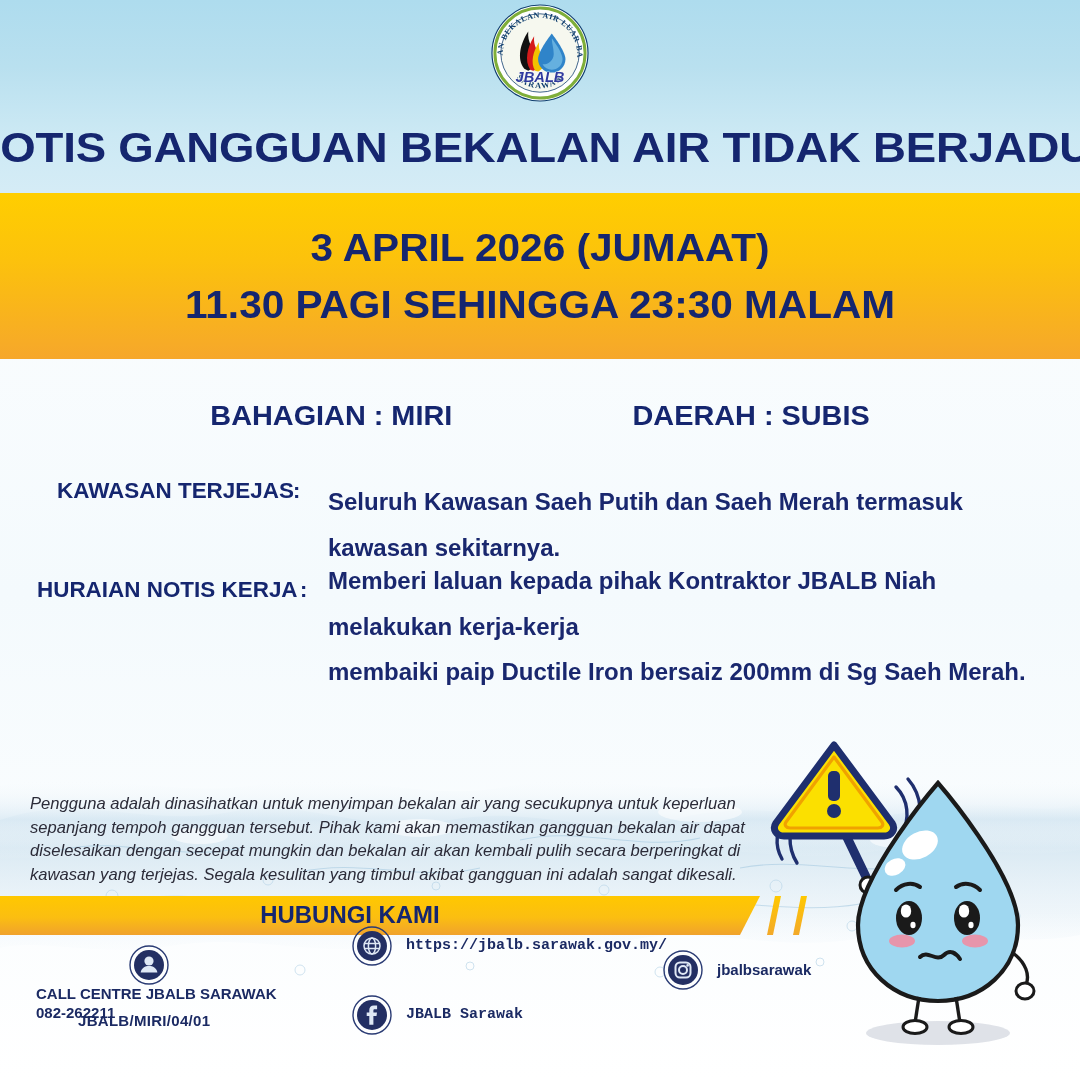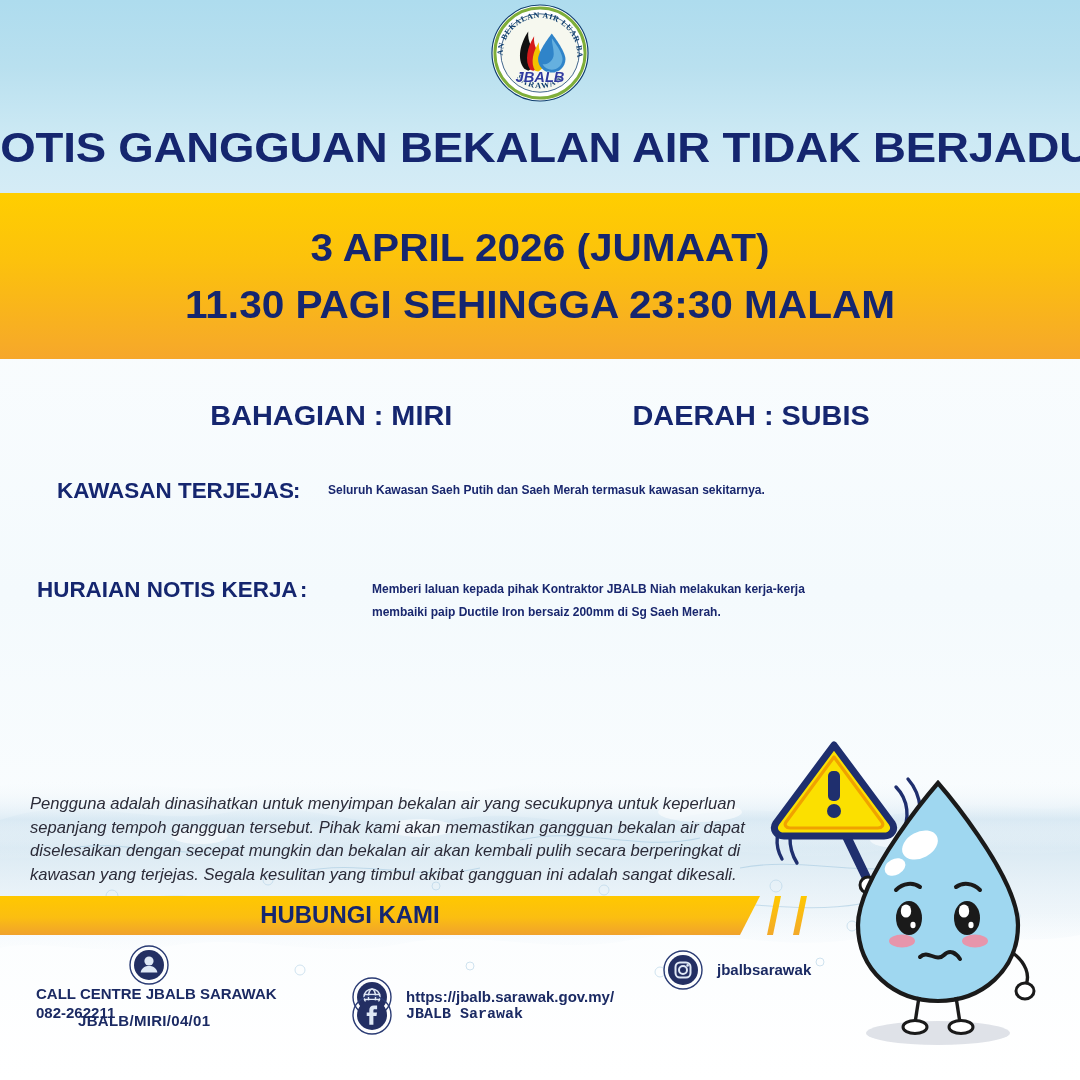--- a/index.html
+++ b/index.html
@@ -65,31 +65,31 @@
     position:absolute;color:#15266f;
   }
   .detail-label{
     position:absolute;font-weight:bold;font-size:22px;white-space:nowrap;
     transform:scaleX(1.02);transform-origin:left center;
   }
   .detail-colon{
     position:absolute;font-weight:bold;font-size:22px;
   }
   .detail-value{
-    position:absolute;font-weight:bold;font-size:12px;line-height:1.9;
+    position:absolute;font-weight:bold;font-size:24px;line-height:1.9;
     color:#19276e;
   }
 
   .row-area-label{left:57px;top:478px;}
   .row-area-colon{left:293px;top:478px;}
   .row-area-value{left:328px;top:479px;width:720px;}
 
   .row-work-label{left:37px;top:577px;}
   .row-work-colon{left:300px;top:577px;}
-  .row-work-value{left:328px;top:578px;width:700px;margin-left:44px;}
+  .row-work-value{left:328px;top:558px;width:700px;}
 
   
   .splash{
     position:absolute;left:0;top:700px;width:1080px;height:380px;
     overflow:hidden;pointer-events:none;
   }
 
   
   .advisory{
     position:absolute;left:30px;top:792px;width:745px;
@@ -127,21 +127,21 @@
   .c-icon{
     width:40px;height:40px;flex:0 0 40px;position:relative;
   }
   .c-icon svg{display:block;width:40px;height:40px;}
   .c-text{
     margin-left:14px;color:#1b2a63;font-weight:bold;font-size:15px;line-height:1.25;
   }
   .c-text .small{display:block;}
 
   .ci-call{left:22px;top:945px;flex-direction:column;}
-  .ci-web{left:352px;top:977px;}
+  .ci-web{left:352px;top:926px;font-family:Liberation Mono, monospace;}
   .ci-ig{left:663px;top:950px;}
   .ci-fb{left:352px;top:995px;font-family:Liberation Mono, monospace;}
 
   .ref-code{
     position:absolute;left:78px;top:1012px;
     color:#1b2a63;font-weight:bold;font-size:15px;letter-spacing:.3px;
   }
 
   
   .mascot{

